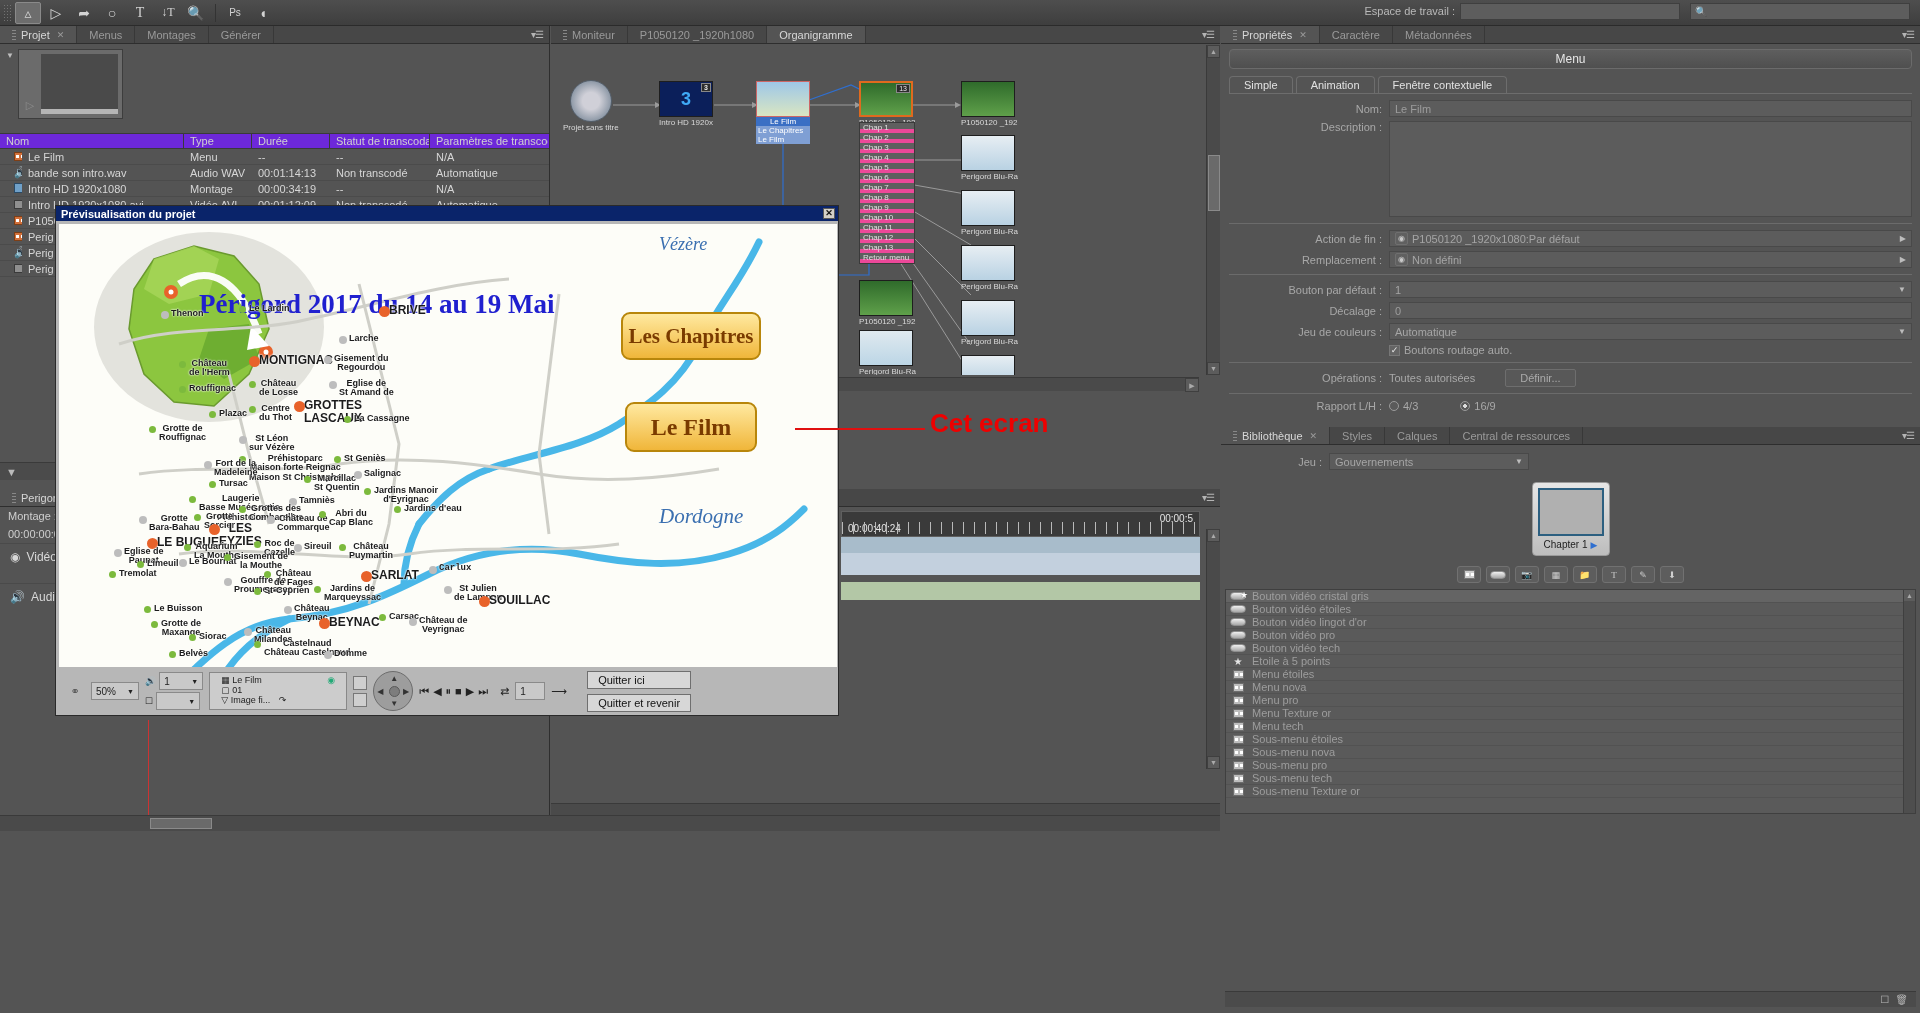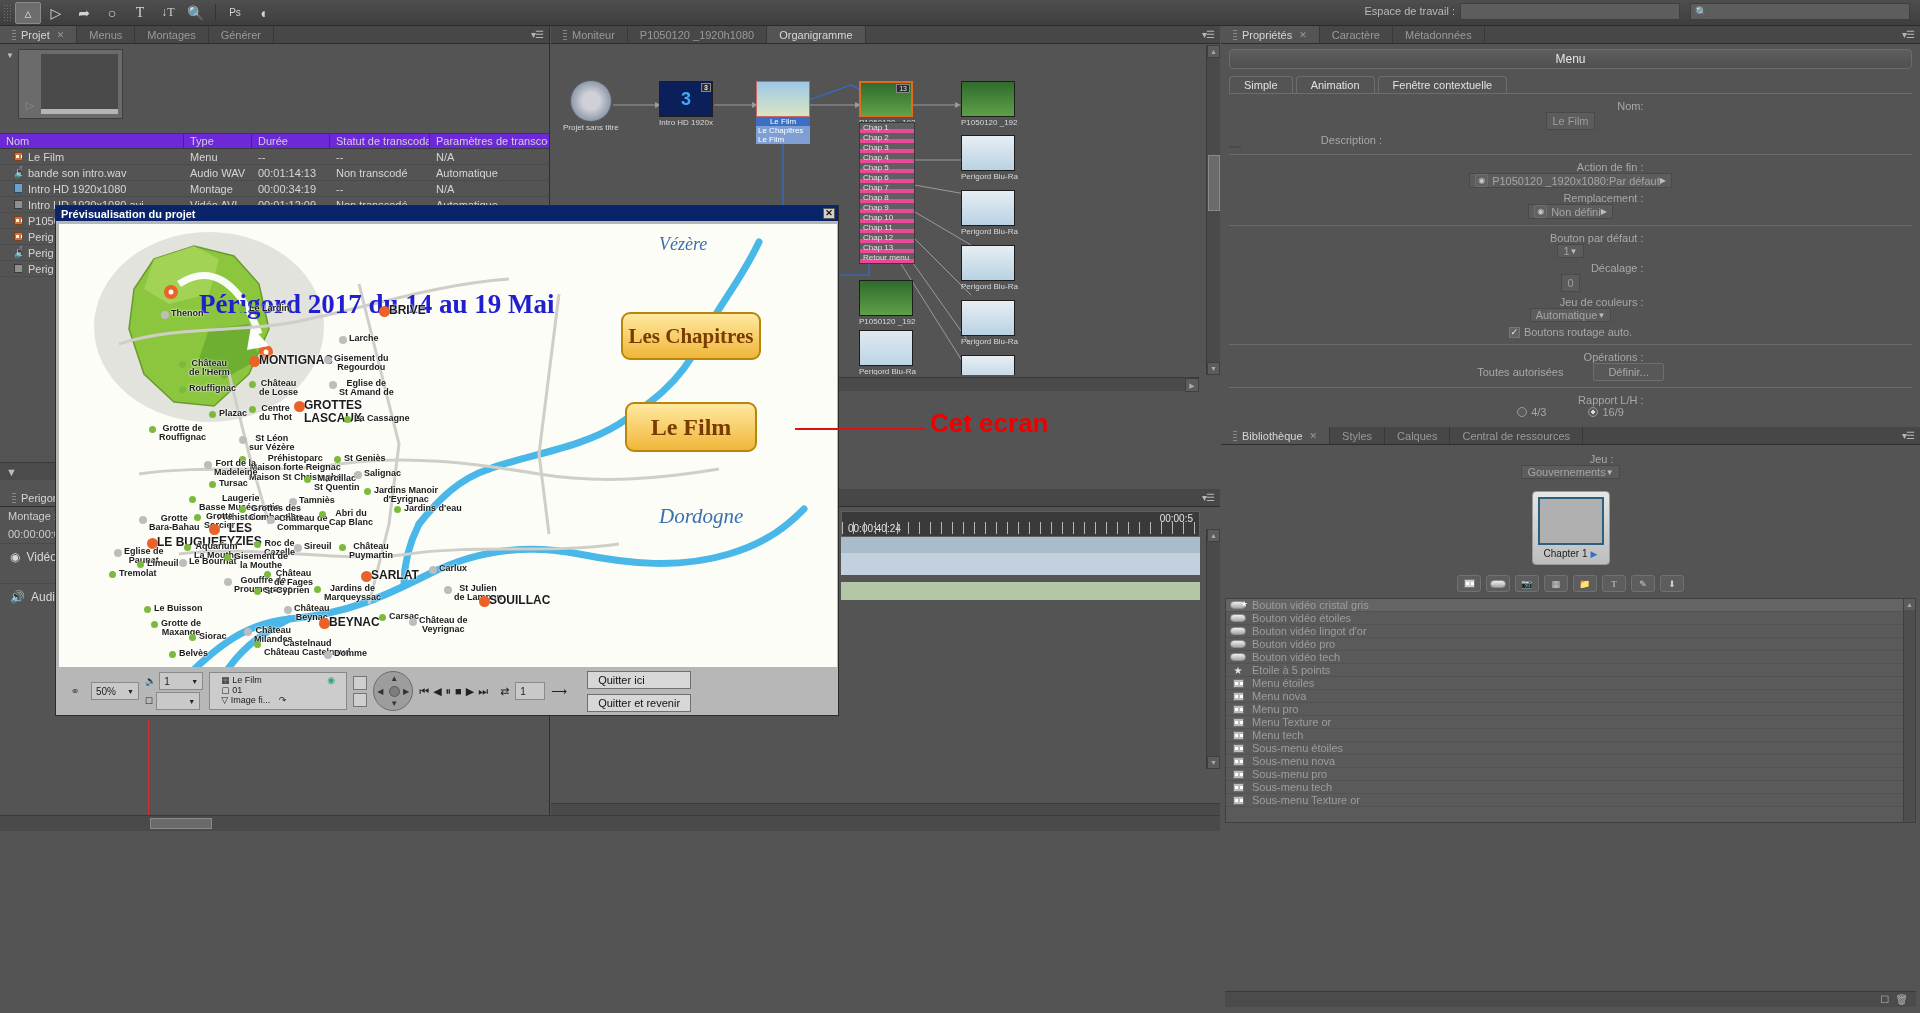--- a/index.html
+++ b/index.html
@@ -125,21 +125,21 @@
   
   #propsPanel { left:1221px; top:26px; width:699px; height:400px; background:#545454; }
   .menu-btn { margin:5px 8px 0 8px; height:20px; background:linear-gradient(#5e5e5e,#4f4f4f);
               border:1px solid #6b6b6b; border-radius:4px; color:#e6e6e6; font-size:12px;
               display:flex; align-items:center; justify-content:center; }
   .subtabs { display:flex; margin:6px 8px 0 8px; height:18px; align-items:flex-end; }
   .subtab { padding:2px 14px; font-size:11px; color:#e2e2e2; background:#545454;
             border:1px solid #6d6d6d; border-bottom:none; border-radius:4px 4px 0 0;
             margin-right:3px; }
   .pbody { margin:0 8px; border-top:1px solid #6d6d6d; padding-top:6px; }
-  .prow { display:flex; align-items:center; margin-bottom:4px; font-size:11px;flex-direction:column; }
+  .prow { display:flex; align-items:center; margin-bottom:4px; font-size:11px; }
   .plabel { width:160px; text-align:right; padding-right:7px; color:#a8a8a8; }
   .pfield { flex:1; height:17px; background:#5c5c5c; border:1px solid #494949;
             color:#9d9d9d; padding:0 5px; line-height:16px; font-size:11px; }
   .pfield.ta { height:96px; }
   .pdrop { flex:1; height:17px; background:#5c5c5c; border:1px solid #494949; color:#a5a5a5;
            display:flex; align-items:center; padding:0 5px; justify-content:space-between;}
   .caret { color:#bcbcbc; font-size:8px; }
   .lnkico { width:13px; height:13px; border:1px solid #6f6f6f; background:#606060;
             margin-right:4px; border-radius:2px; color:#c9c9c9; font-size:8px;
             display:flex; align-items:center; justify-content:center; }
@@ -1040,21 +1040,21 @@
           <div class="dot gry" style="left: 165px; top: 354px;"></div>
           <div class="town" style="left: 215px; top: 345px; text-align: center; line-height: 1.05; text-shadow: rgb(255, 255, 255) 0px 0px 2px, rgb(255, 255, 255) 0px 0px 2px;">
             <div>Château</div>
             <div>de Fages</div>
           </div>
           <div class="dot" style="left: 205px; top: 347px;"></div>
           <div class="town big" style="left: 312px; top: 345px; text-align: center; line-height: 1.05; text-shadow: rgb(255, 255, 255) 0px 0px 2px, rgb(255, 255, 255) 0px 0px 2px;">
             <div>SARLAT</div>
           </div>
           <div class="dot org" style="left: 302px; top: 347px;"></div>
-          <div class="town" style="left: 380px; top: 340px; text-align: center; line-height: 1.05; text-shadow: rgb(255, 255, 255) 0px 0px 2px, rgb(255, 255, 255) 0px 0px 2px;">
+          <div class="town" style="left: 380px; top: 340px; text-align: center; line-height: 1.05; text-shadow: rgb(255, 255, 255) 0px 0px 2px, rgb(255, 255, 255) 0px 0px 2px; font-family: Liberation Mono, monospace;">
             <div>Carlux</div>
           </div>
           <div class="dot gry" style="left: 370px; top: 342px;"></div>
           <div class="town" style="left: 205px; top: 362px; text-align: center; line-height: 1.05; text-shadow: rgb(255, 255, 255) 0px 0px 2px, rgb(255, 255, 255) 0px 0px 2px;">
             <div>St-Cyprien</div>
           </div>
           <div class="dot" style="left: 195px; top: 364px;"></div>
           <div class="town" style="left: 265px; top: 360px; text-align: center; line-height: 1.05; text-shadow: rgb(255, 255, 255) 0px 0px 2px, rgb(255, 255, 255) 0px 0px 2px;">
             <div>Jardins de</div>
             <div>Marqueyssac</div>

